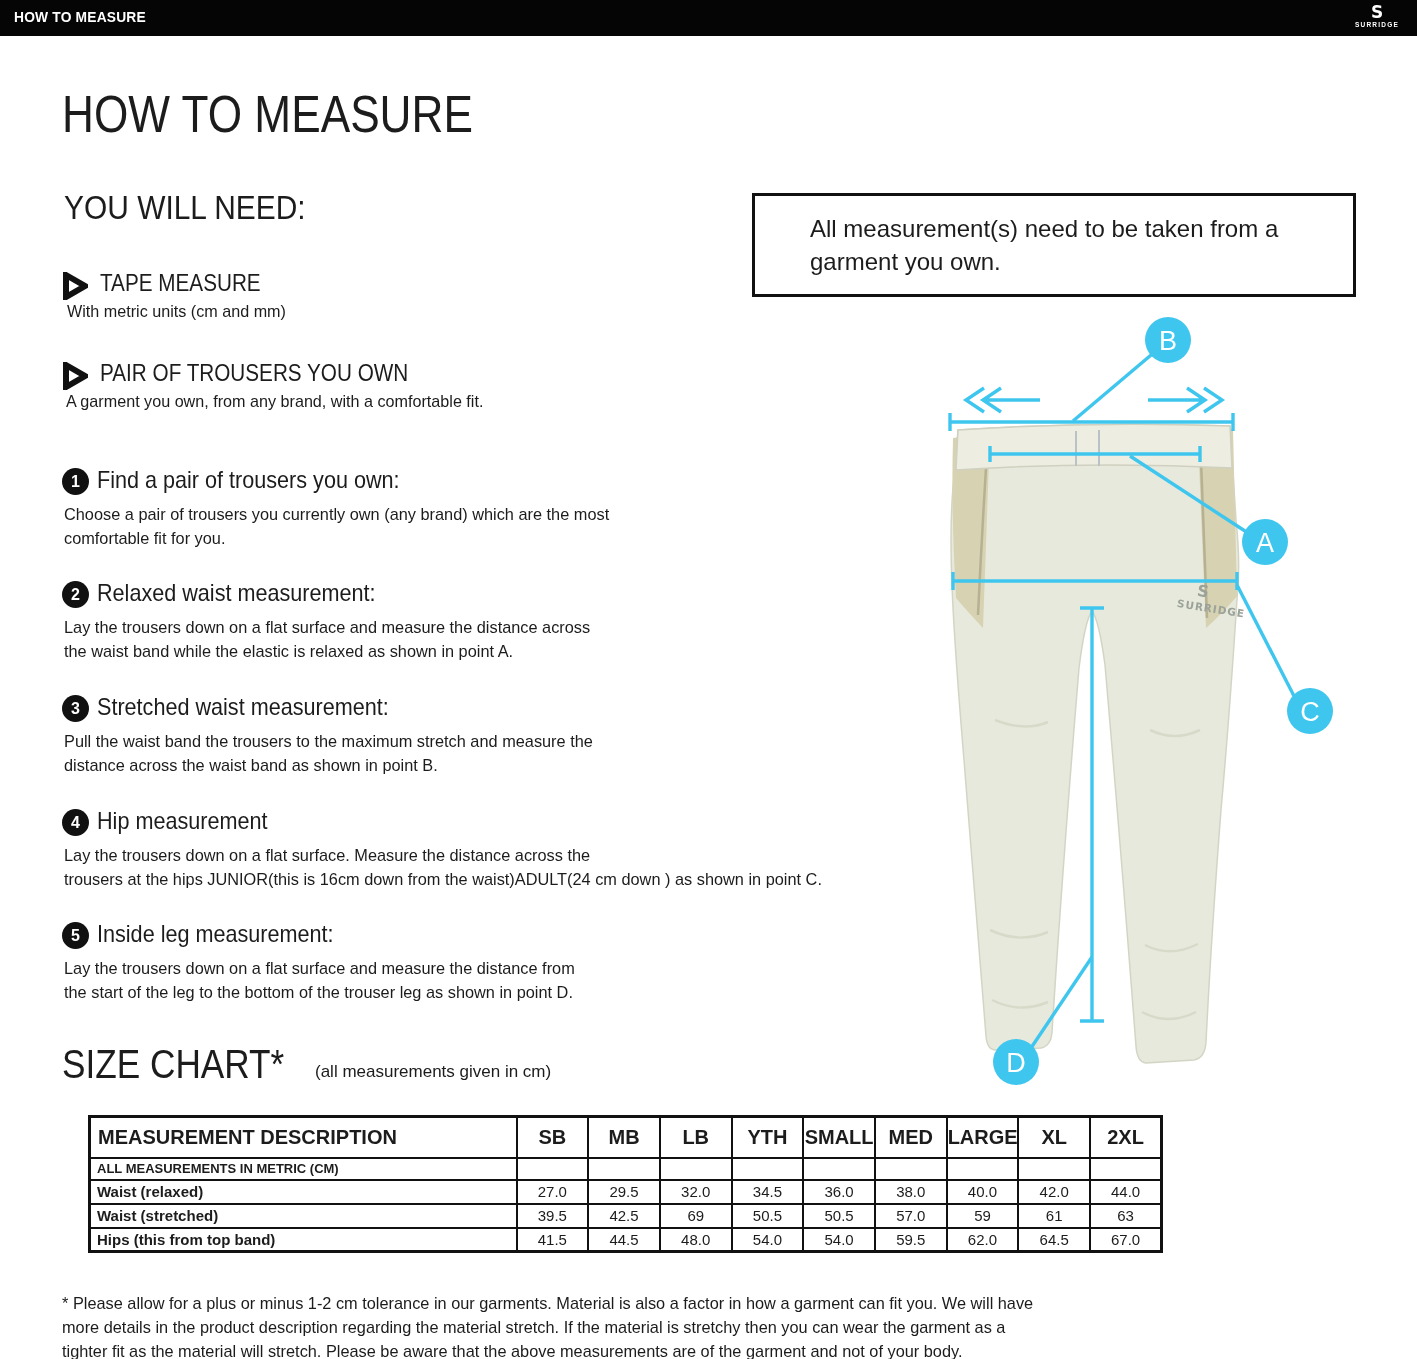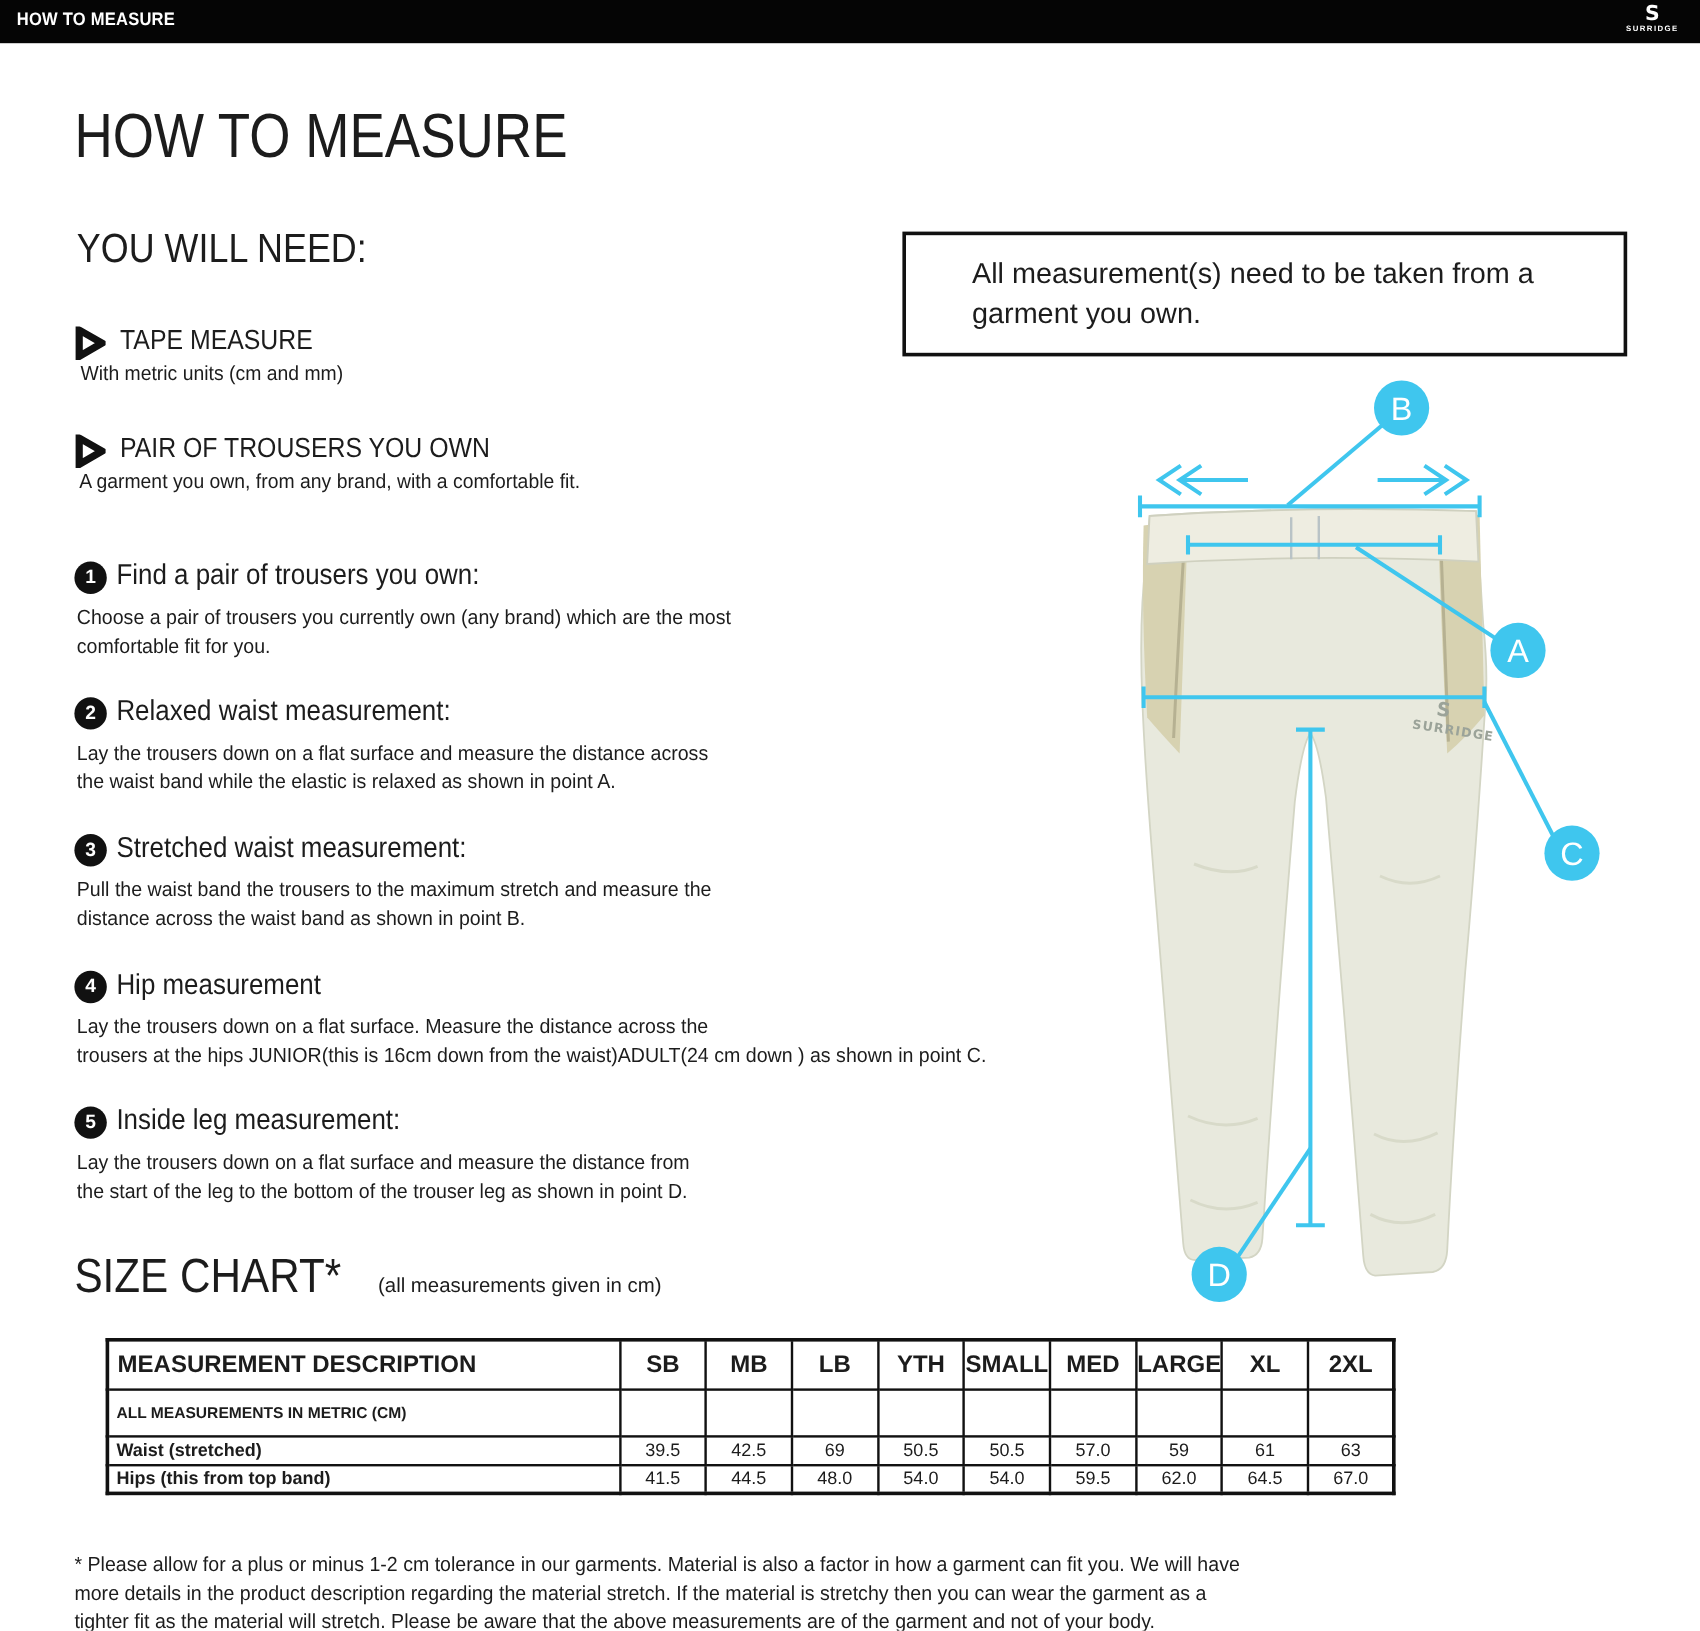--- a/index.html
+++ b/index.html
@@ -43,21 +43,21 @@
   
   .size-table { left:52px; top:1115px;margin-left:36px; }
   table { border-collapse:collapse; table-layout:fixed; width:1073px; background:#fff; border:3px solid #111; }
   td, th { border:2px solid #111; overflow:hidden; }
   col.desc { width:427px; }
   col.size { width:71.7px; }
   th { height:41px; font-size:20px; font-weight:bold; text-align:center; }
   th.desc-h { text-align:left; padding-left:7px; }
   th .cnd { transform:scaleX(.85); }
   th.desc-h .cnd { transform-origin:left center; }
-  tr.metric td { height:39px; font-size:13px; font-weight:bold; text-align:left; padding-left:6px; }
+  tr.metric td { height:22px; font-size:13px; font-weight:bold; text-align:left; padding-left:6px; }
   tr.metric .cnd { transform:scaleX(.9); transform-origin:left center; white-space:nowrap; }
   tr.data td { height:24px; font-size:15px; text-align:center; }
   tr.data td.lbl { text-align:left; padding-left:6px; font-weight:bold; }
   tr.data td.lbl .cnd { transform:scaleX(.9); transform-origin:left center; white-space:nowrap; }
 
   .footer-note { left:62px; top:1292px; width:1120px; font-size:17px; line-height:1.42;
     white-space:pre-line; transform:scaleX(.96); transform-origin:left top; }
 
   .diagram { left:928px; top:300px; width:434px; height:792px; }
 </style>
@@ -231,20 +231,32 @@
           <td></td>
           <td></td>
           <td></td>
           <td></td>
           <td></td>
           <td></td>
           <td></td>
           <td></td>
     </tr>
     <tr class="data">
+      <td class="lbl"><span class="cnd">Waist (relaxed)</span></td>
+      <td>27.0</td>
+      <td>29.5</td>
+      <td>32.0</td>
+      <td>34.5</td>
+      <td>36.0</td>
+      <td>38.0</td>
+      <td>40.0</td>
+      <td>42.0</td>
+      <td>44.0</td>
+    </tr>
+    <tr class="data">
       <td class="lbl"><span class="cnd">Waist (stretched)</span></td>
       <td>39.5</td>
       <td>42.5</td>
       <td>69</td>
       <td>50.5</td>
       <td>50.5</td>
       <td>57.0</td>
       <td>59</td>
       <td>61</td>
       <td>63</td>

